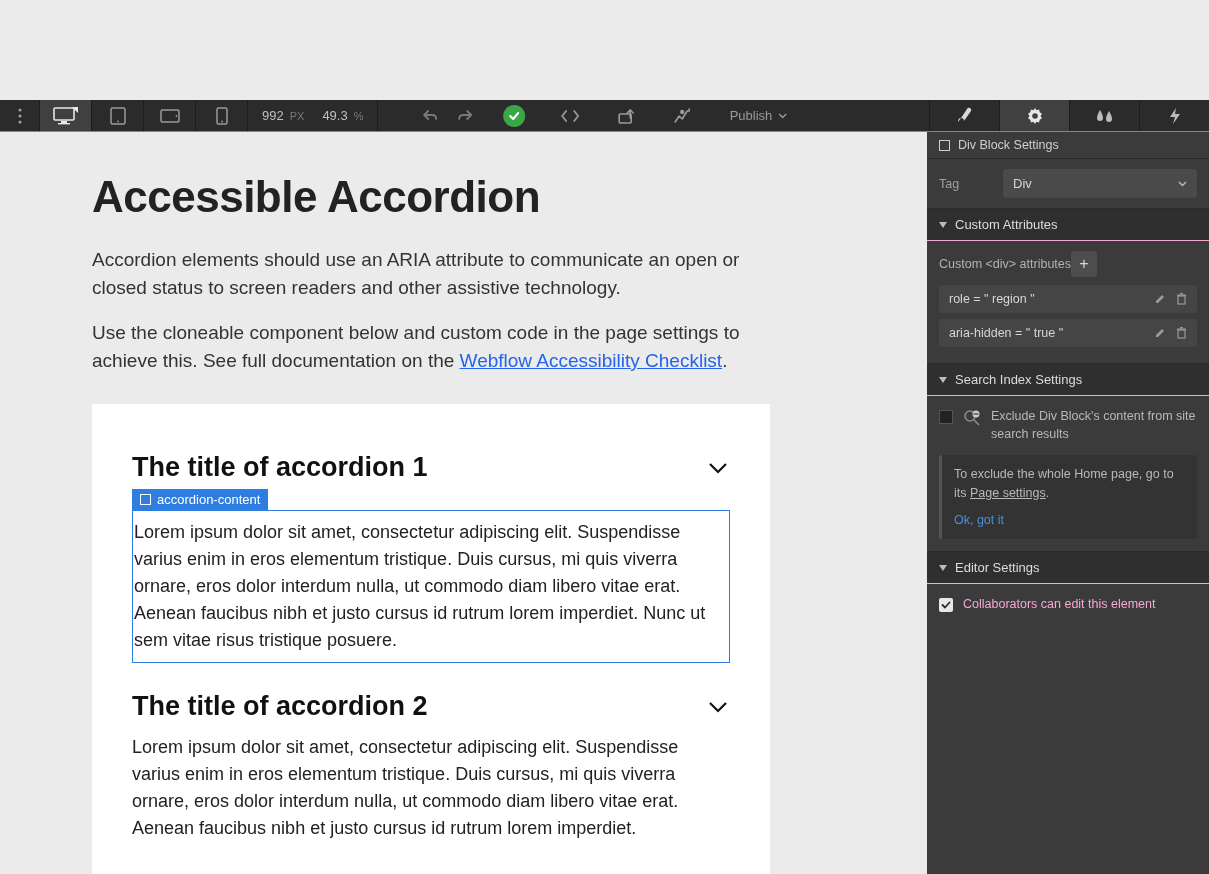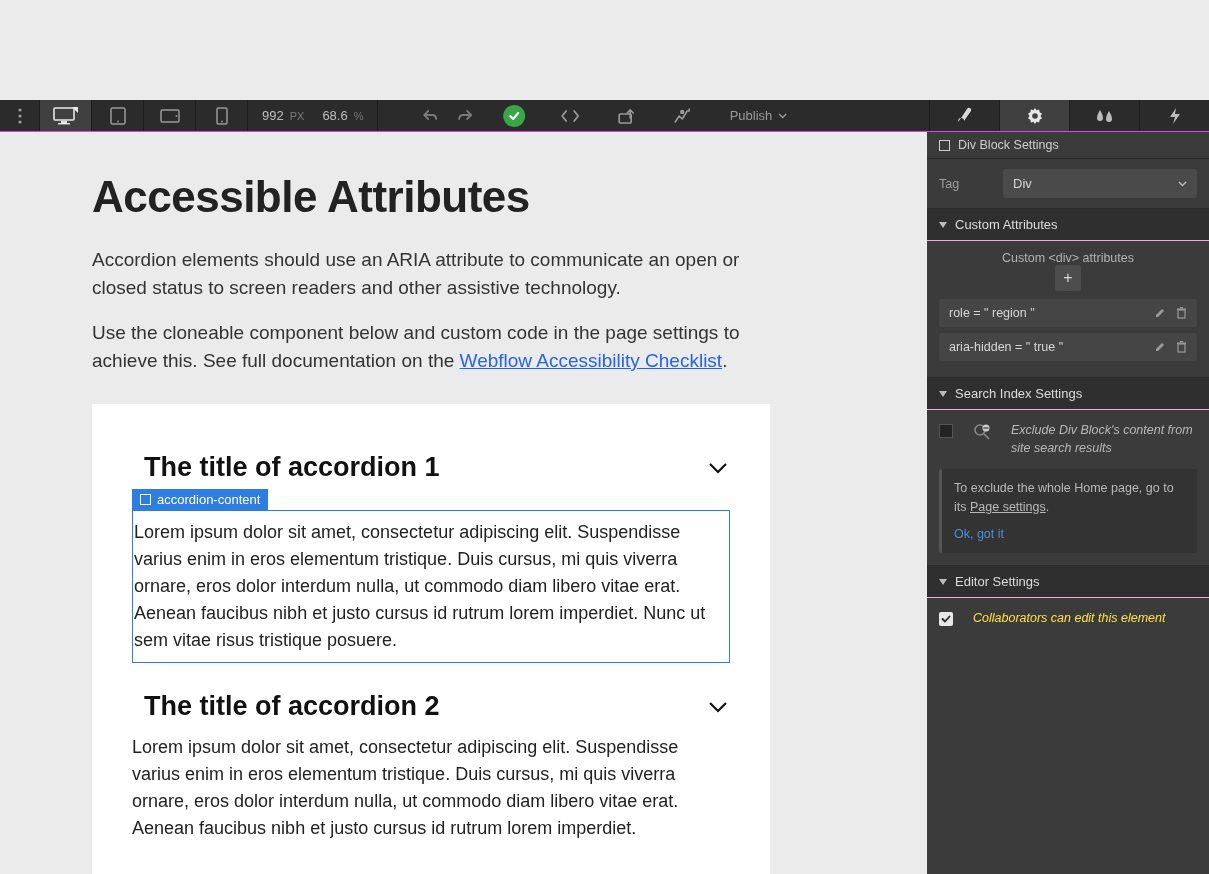--- a/index.html
+++ b/index.html
@@ -35,21 +35,21 @@
 .main { flex: 1; display: flex; min-height: 0; }
 
 .canvas-area { flex: 1; background: #ebebeb; overflow: auto; padding: 40px 0 0 0; }
 .canvas-content { width: 770px; margin: 0 auto 0 92px; }
 .page-title { font-size: 44px; font-weight: 700; color: #222; margin-bottom: 24px; letter-spacing: -0.5px; }
 .page-desc { font-size: 19px; color: #333; line-height: 1.45; margin-bottom: 18px; max-width: 660px; }
 .page-desc a { color: #2463eb; text-decoration: underline; }
 
 .accordion-card { background: #fff; padding: 48px 40px 30px 40px; margin-top: 30px; width: 678px; }
 .accordion-item { margin-bottom: 28px; }
-.accordion-header { display: flex; align-items: center; justify-content: space-between; cursor: pointer; margin-left: 12px; }
+.accordion-header { display: flex; align-items: center; justify-content: space-between; cursor: pointer; }
 .accordion-title { font-size: 27px; font-weight: 700; color: #111; }
 .chevron { width: 24px; height: 24px; }
 
 .selection-tag {
   display: inline-flex; align-items: center; gap: 6px;
   background: #2e7de1; color: #fff; font-size: 13px; padding: 3px 8px;
   margin-top: 6px; margin-bottom: 0;
 }
 .selection-tag .sq { width: 11px; height: 11px; border: 1.5px solid #fff; }
 
@@ -82,31 +82,31 @@
 }
 
 .section-header {
   background: #2f2f2f; padding: 8px 12px; font-size: 13px; color: #dcdcdc;
   display: flex; align-items: center; gap: 8px; cursor: pointer; font-weight: 500;
   border-bottom: 1px solid #f9a8d4;
 }
 .tri { width: 0; height: 0; border-left: 4px solid transparent; border-right: 4px solid transparent; border-top: 6px solid #bcbcbc; }
 
 .attr-body { padding: 10px 12px; background: #3b3b3b; border-bottom: 1px solid #2b2b2b; }
-.attr-head { display: flex; justify-content: flex-start; align-items: center; margin-bottom: 8px; color: #b2b2b2; font-size: 12.5px; flex-direction: column; }
+.attr-head { display: flex; justify-content: flex-start; align-items: center; margin-bottom: 8px; color: #b2b2b2; font-size: 12.5px; }
 .add-btn { width: 26px; height: 26px; background: #4d4d4d; border-radius: 3px; display: flex; align-items: center; justify-content: center; cursor: pointer; color: #d8d8d8; font-size: 16px; }
 .attr-row {
   background: #454545; border-radius: 3px; padding: 7px 10px; margin-bottom: 6px;
   display: flex; align-items: center; justify-content: space-between; color: #d6d6d6; font-size: 12.5px;
 }
 .attr-row .attr-actions { display: flex; gap: 10px; color: #8e8e8e; }
 .attr-row .attr-actions span { cursor: pointer; }
 
 .search-body { padding: 12px; background: #3b3b3b; border-bottom: 1px solid #2b2b2b; }
-.checkbox-row { display: flex; align-items: flex-start; gap: 20px; margin-bottom: 12px; font-style: italic; }
+.checkbox-row { display: flex; align-items: flex-start; gap: 10px; margin-bottom: 12px; }
 .checkbox { width: 14px; height: 14px; background: #222; border: 1px solid #555; flex-shrink: 0; margin-top: 2px; }
 .search-icon-sm { width: 18px; height: 18px; flex-shrink: 0; margin-top: 1px; }
 .checkbox-label { color: #b8b8b8; font-size: 12.5px; line-height: 1.4; }
 .info-box { background: #333; border-left: 3px solid #555; padding: 10px 12px; font-size: 12.5px; color: #b8b8b8; line-height: 1.5; border-radius: 3px; }
 .info-box a { color: #b8b8b8; text-decoration: underline; }
 .info-box .ok-link { color: #4a8fd9; display: block; margin-top: 8px; cursor: pointer; }
 
 .editor-body { padding: 12px; background: #3b3b3b; }
 .checked-box { width: 14px; height: 14px; background: #e8e8e8; border-radius: 2px; display: flex; align-items: center; justify-content: center; flex-shrink: 0; }
 
@@ -152,21 +152,21 @@
       <div class="tb-btn">
         <svg width="12" height="18" viewBox="0 0 12 18">
             <rect x="1" y="1" width="10" height="16" rx="1.5" fill="none" stroke="#9a9a9a" stroke-width="1.5"></rect>
             <circle cx="6" cy="14.5" r="0.9" fill="#9a9a9a"></circle>
           </svg>
       </div>
       <div class="tb-dims">
         <span>992</span>
         <span class="unit">PX</span>
         <span style="width:6px"></span>
-        <span>68.6</span>
+        <span>49.3</span>
         <span class="unit">%</span>
       </div>
     </div>
 
     <div class="toolbar-center">
       <div class="tb-btn">
         <svg width="16" height="14" viewBox="0 0 16 14">
             <path d="M 6 2 L 2 6 L 6 10 M 2 6 L 10 6 Q 14 6 14 10" fill="none" stroke="#7a7a7a" stroke-width="1.8" stroke-linecap="round" stroke-linejoin="round"></path>
           </svg>
       </div>
@@ -230,21 +230,21 @@
             <path d="M 8 1 L 2 10 L 7 10 L 5 17 L 12 7 L 7 7 Z" fill="#bcbcbc"></path>
           </svg>
       </div>
     </div>
   </div>
 
   <div class="main">
 
     <div class="canvas-area">
       <div class="canvas-content">
-        <h1 class="page-title">Accessible Attributes</h1>
+        <h1 class="page-title">Accessible Accordion</h1>
         <p class="page-desc">Accordion elements should use an ARIA attribute to communicate an open or closed status to screen readers and other assistive technology.</p>
         <p class="page-desc">
           <span>Use the cloneable component below and custom code in the page settings to achieve this. See full documentation on the </span><a href="#">Webflow Accessibility Checklist</a><span>.</span>
         </p>
 
         <div class="accordion-card">
 
           <div class="accordion-item">
             <div class="accordion-header">
               <div class="accordion-title">The title of accordion 1</div>
@@ -366,19 +366,19 @@
         <span>Editor Settings</span>
       </div>
 
       <div class="editor-body">
         <div class="checkbox-row" style="margin-bottom:0; align-items:center">
           <div class="checked-box">
             <svg width="10" height="8" viewBox="0 0 10 8">
                 <path d="M 1.5 4 L 4 6.5 L 8.5 1.5" fill="none" stroke="#2b2b2b" stroke-width="1.8" stroke-linecap="round" stroke-linejoin="round"></path>
               </svg>
           </div>
-          <div class="checkbox-label" style="color:#fde047">Collaborators can edit this element</div>
+          <div class="checkbox-label" style="color:#f9a8d4">Collaborators can edit this element</div>
         </div>
       </div>
 
     </div>
   </div>
 </div>
 
 </body></html>

